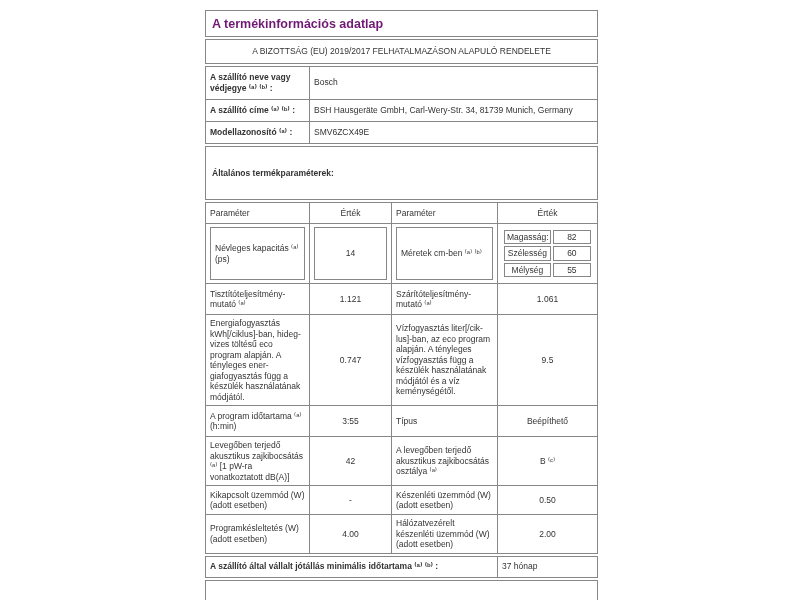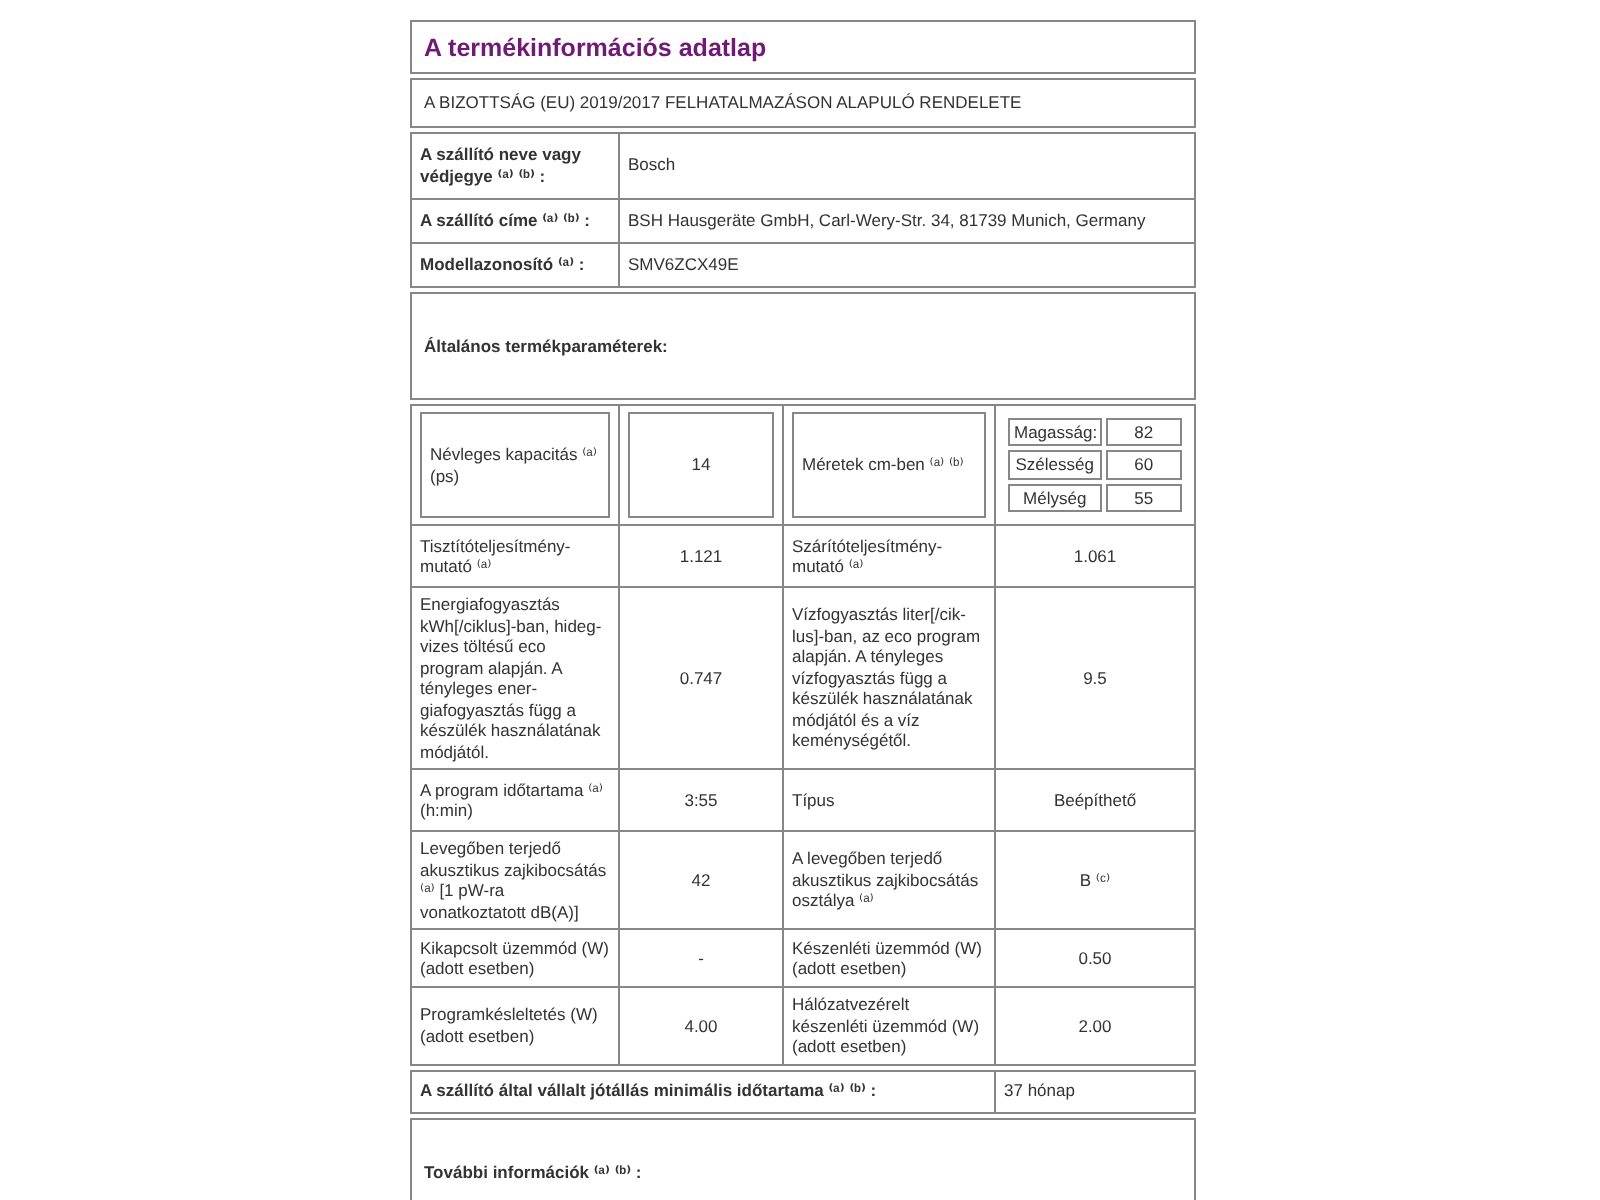--- a/index.html
+++ b/index.html
@@ -27,21 +27,21 @@
     background: #fff;
   }
   .title-box {
     margin-top: 0;
     font-size: 12.5px;
     line-height: 14px;
     font-weight: bold;
     color: #701a75;
     padding: 6px 6px 5px 6px;
   }
-  .subtitle-box { padding: 6px 6px; }
+  .subtitle-box { padding: 6px 6px; text-align: center; }
   .bold { font-weight: bold; }
   table.tbl {
     border-collapse: collapse;
     width: 100%;
     table-layout: fixed;
     margin-top: 2px;
   }
   table.tbl td {
     border: 1px solid #878787;
     vertical-align: middle;
@@ -110,20 +110,26 @@
   <div class="box bold">Általános termékparaméterek:</div>
 
   <table class="tbl">
     <colgroup>
       <col style="width:104px">
         <col style="width:82px">
         <col style="width:106px">
         <col>
     </colgroup>
     <tbody>
+      <tr style="height:21px">
+        <td class="lbl">Paraméter</td>
+        <td class="val">Érték</td>
+        <td class="lbl">Paraméter</td>
+        <td class="val">Érték</td>
+      </tr>
 
       <tr style="height:57px">
         <td class="boxed">
           <div class="cellbox lbl-box">Névleges kapacitás ⁽ᵃ⁾ (ps)</div>
         </td>
         <td class="boxed">
           <div class="cellbox val-box">14</div>
         </td>
         <td class="boxed">
           <div class="cellbox lbl-box">Méretek cm-ben ⁽ᵃ⁾ ⁽ᵇ⁾</div>

